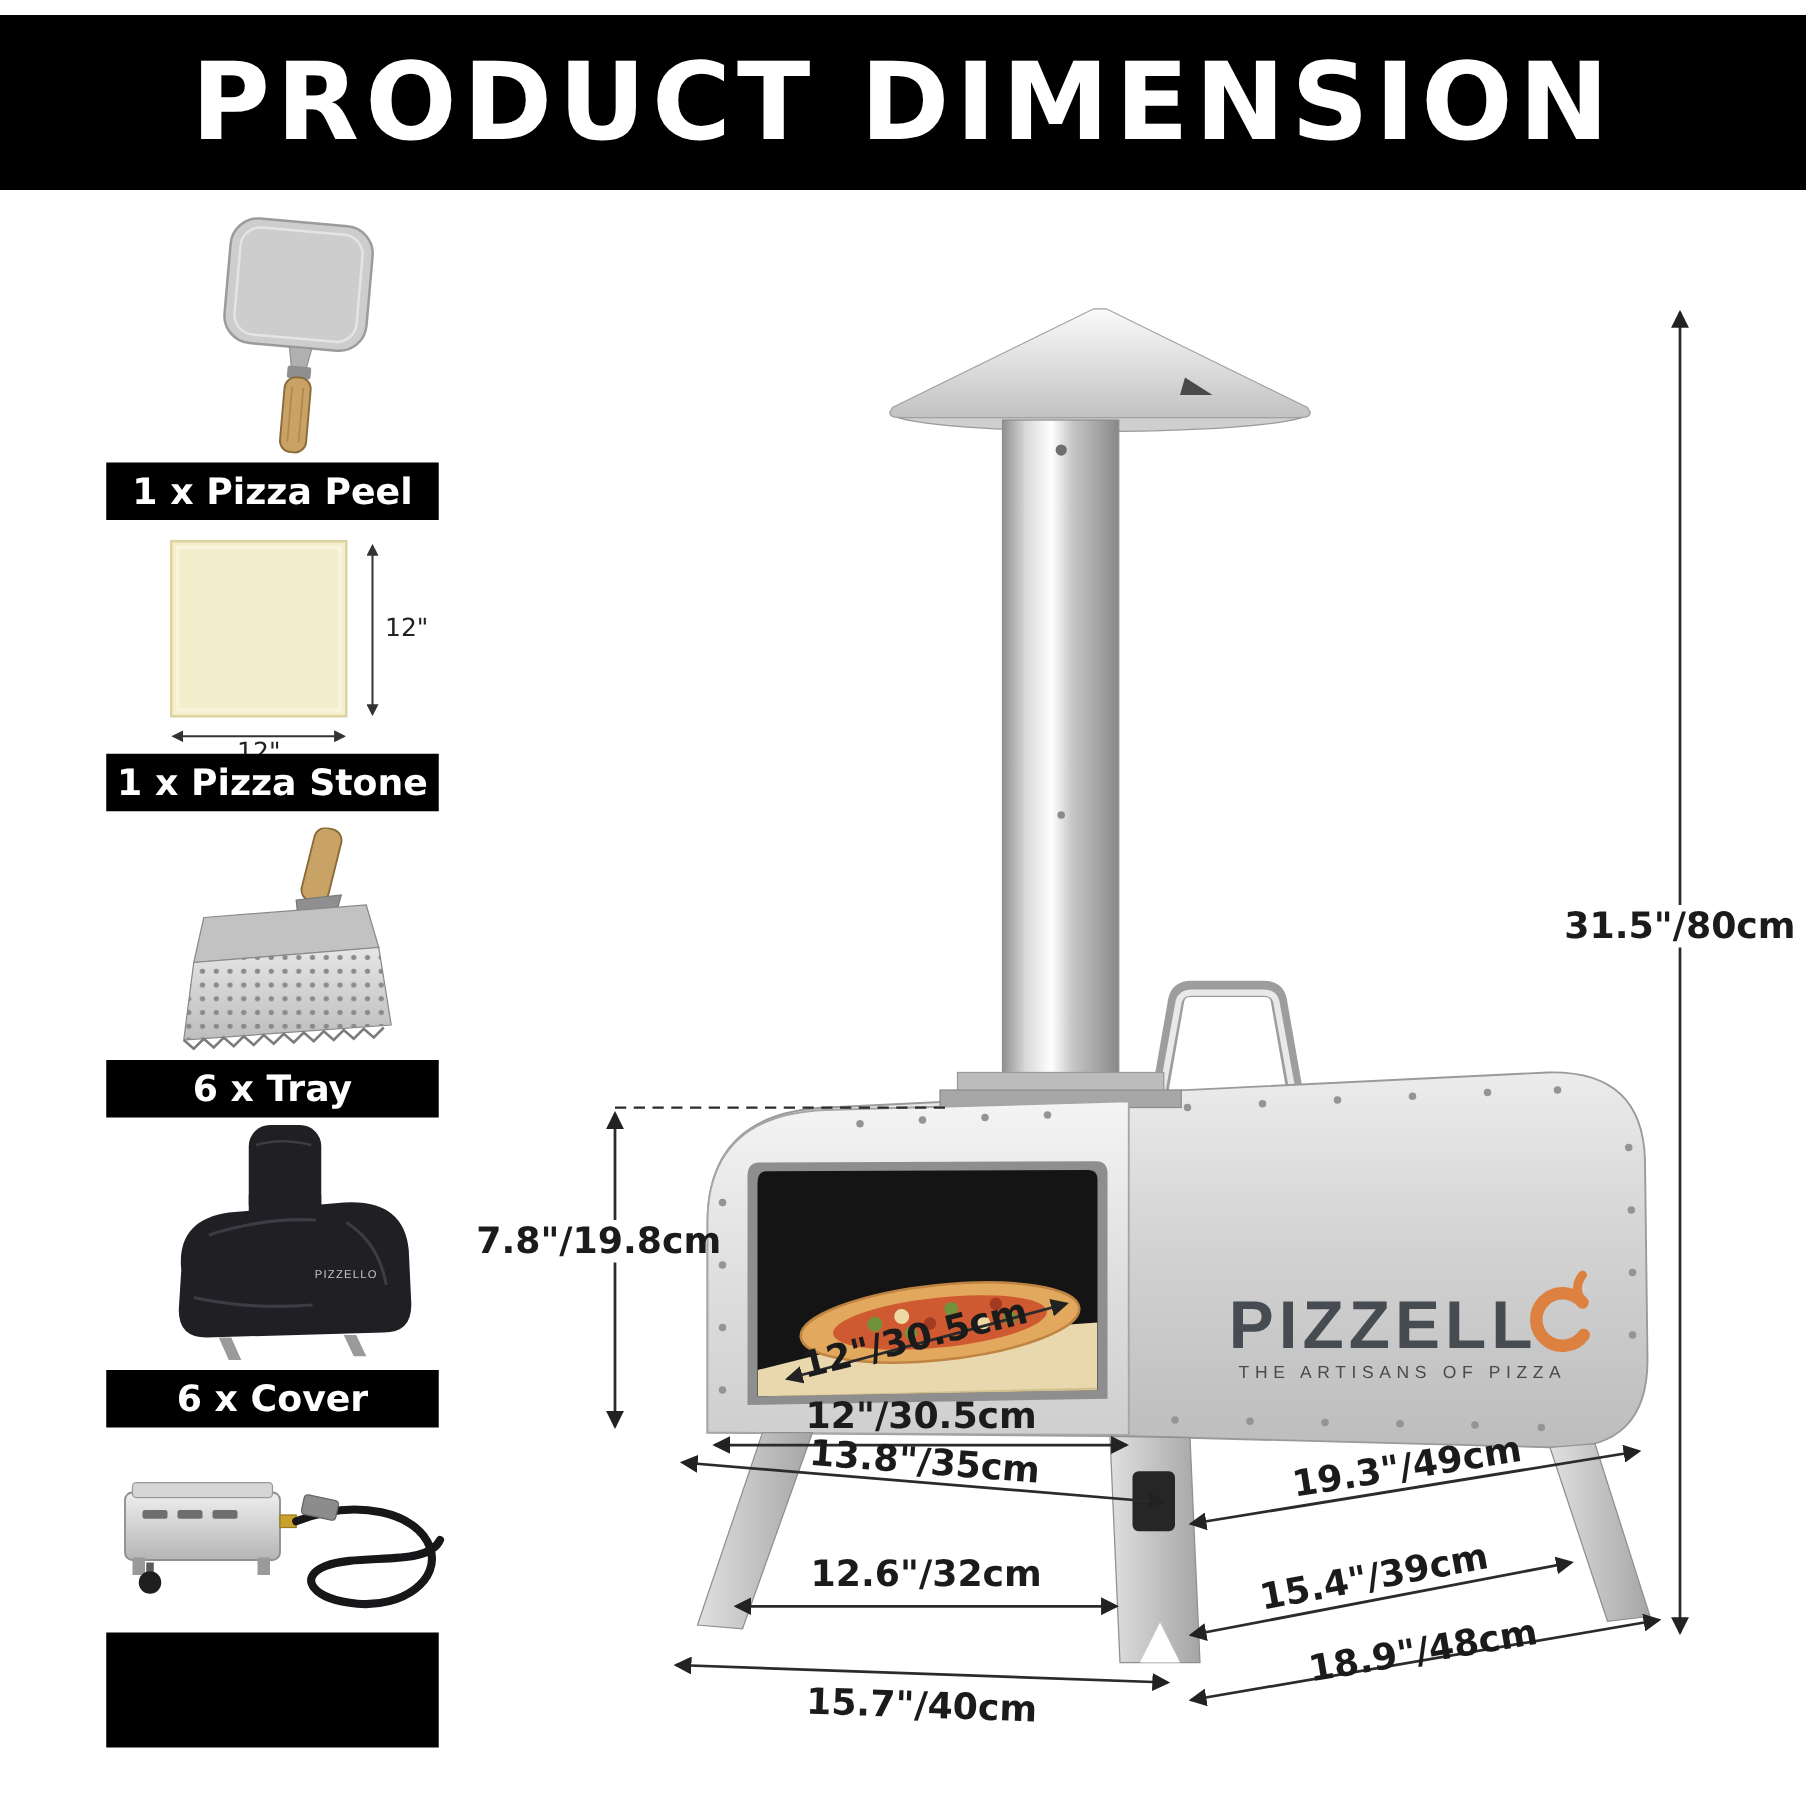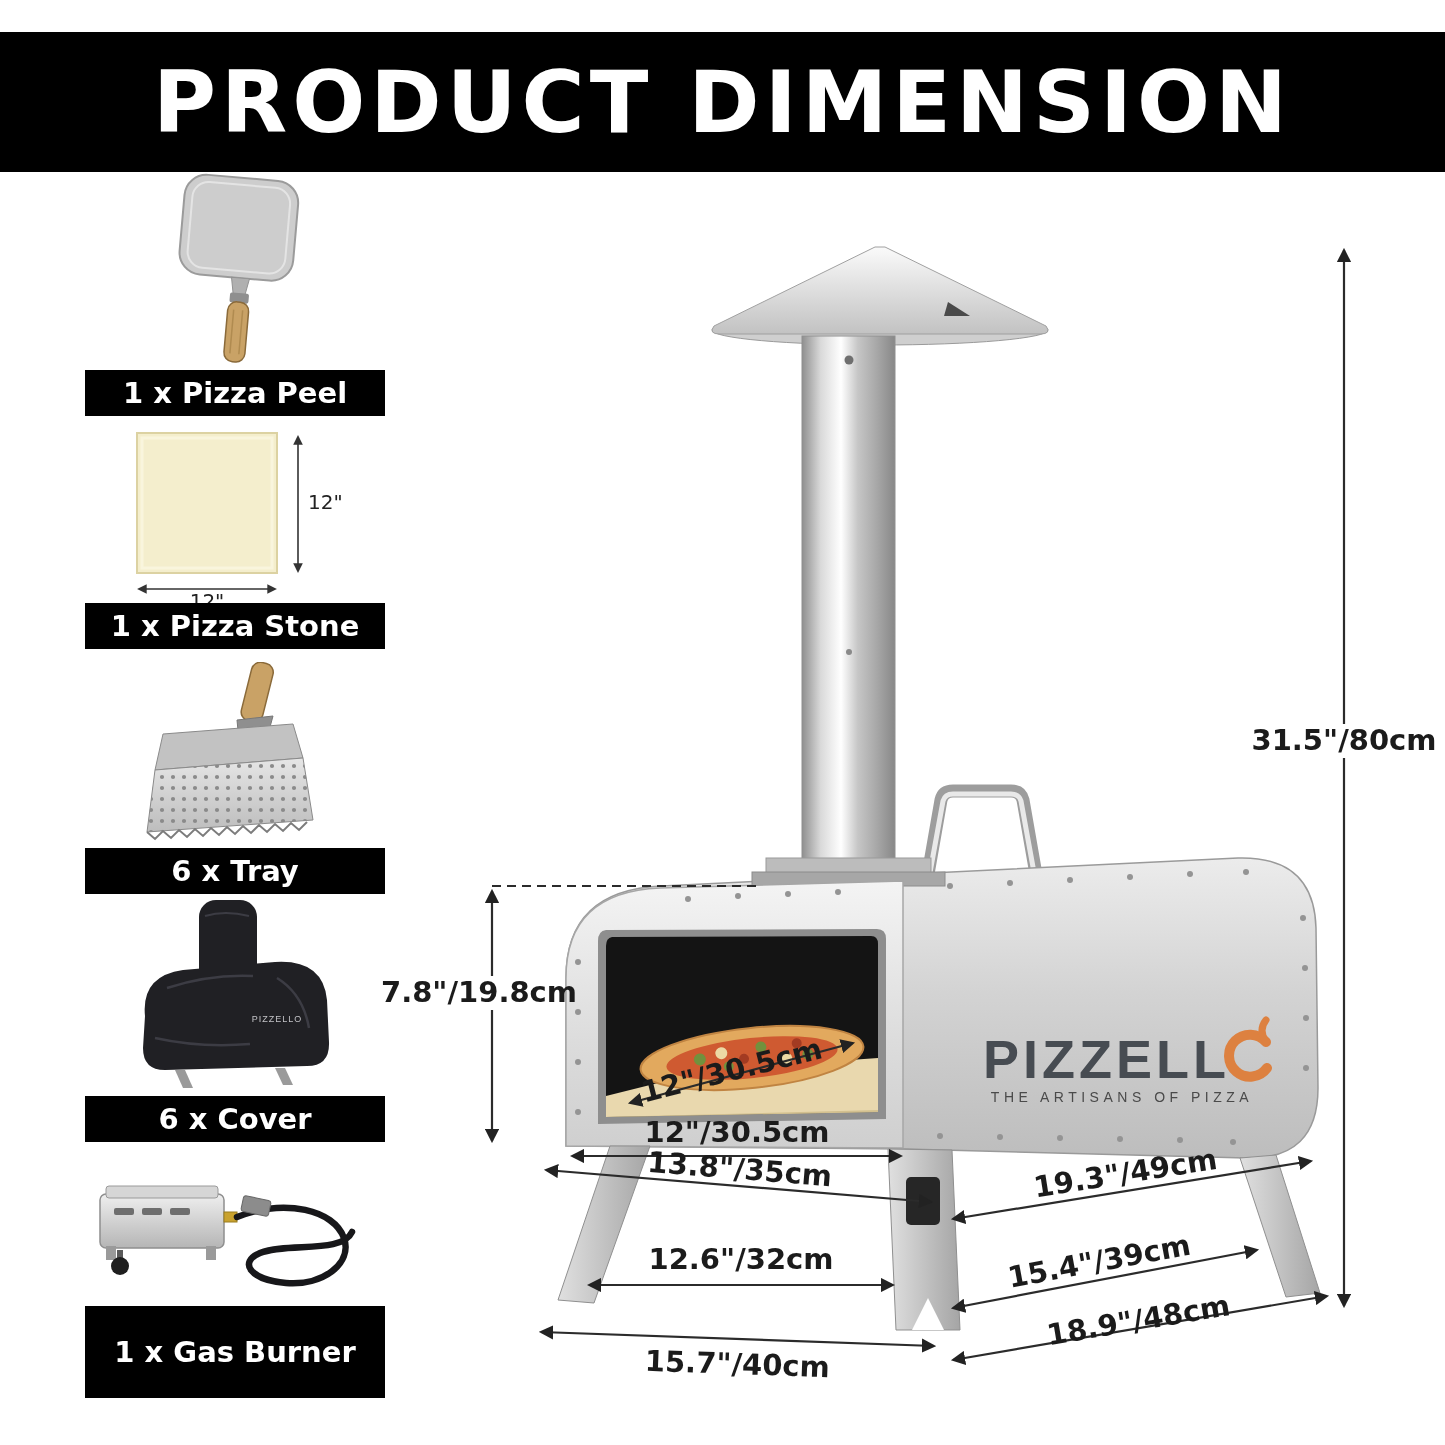--- a/index.html
+++ b/index.html
@@ -1,22 +1,22 @@
 <!DOCTYPE html>
 <html><head>
 <meta charset="utf-8">
 <style>
   html,body{margin:0;padding:0;background:#fff;}
   .page{position:relative;width:1445px;height:1445px;background:#fff;overflow:hidden;
         font-family:"Liberation Sans",sans-serif;}
-  .banner{position:absolute;left:0;top:32px;width:1445px;height:140px;background:#000;
+  .banner{position:absolute;left:0;top:12px;width:1445px;height:140px;background:#000;
           display:flex;align-items:center;justify-content:center;}
   .banner h1{margin:0;color:#fff;font-family:"DejaVu Sans",sans-serif;font-weight:bold;
              font-size:86px;letter-spacing:5px;white-space:nowrap;}
-  .acc-label{position:absolute;left:85px;width:300px;background:#000;color:#fff;
+  .acc-label{position:absolute;left:85px;width:266px;background:#000;color:#fff;
              display:flex;flex-direction:column;align-items:center;justify-content:center;
              font-family:"DejaVu Sans",sans-serif;font-weight:bold;font-size:29px;line-height:42px;}
   .acc-img{position:absolute;}
   .main-art{position:absolute;left:0;top:0;}
   .dim{font-family:"DejaVu Sans",sans-serif;font-weight:bold;font-size:29px;fill:#1b1b1b;}
   .sdim{font-family:"DejaVu Sans",sans-serif;font-size:20px;fill:#222;}
   .logo{font-family:"Liberation Sans",sans-serif;font-weight:bold;font-size:54px;fill:#474c52;letter-spacing:4px;}
   .tagline{font-family:"Liberation Sans",sans-serif;font-size:14px;fill:#4a4a4a;letter-spacing:4.5px;text-anchor:middle;}
   .coverprint{font-family:"Liberation Sans",sans-serif;font-size:9px;fill:#c2c2c6;letter-spacing:1px;text-anchor:middle;}
 </style>
@@ -122,21 +122,20 @@
         <rect x="27" y="104" width="6" height="10" fill="#5a5a5a"></rect>
         <circle cx="30" cy="120" r="9" fill="#1f1f1f"></circle>
         <rect x="134" y="66" width="13" height="10" fill="#c9a22e" stroke="#9a7c1e"></rect>
       </g>
       <g>
         <path d="M147,71 C196,52 244,64 254,92 C263,118 232,140 196,137 C160,134 148,116 170,107 C198,96 252,108 262,86" fill="none" stroke="#17171a" stroke-width="6.5" stroke-linecap="round"></path>
         <rect x="152" y="52" width="28" height="16" rx="3" fill="#8c8c8c" stroke="#666" transform="rotate(12 166 60)"></rect>
       </g>
     </svg>
     <div class="acc-label" style="top:1306px;height:92px">
-      <span>1 x Gas Burner</span>
     </div>
   </aside>
 
   <svg class="main-art" width="1445" height="1445" viewBox="0 0 1445 1445">
     <defs>
       <linearGradient id="gChim" x1="0" y1="0" x2="1" y2="0">
         <stop offset="0" stop-color="#8f8f8f"></stop>
           <stop offset="0.2" stop-color="#d9d9d9"></stop>
         <stop offset="0.42" stop-color="#ffffff"></stop>
           <stop offset="0.6" stop-color="#c6c6c6"></stop>

